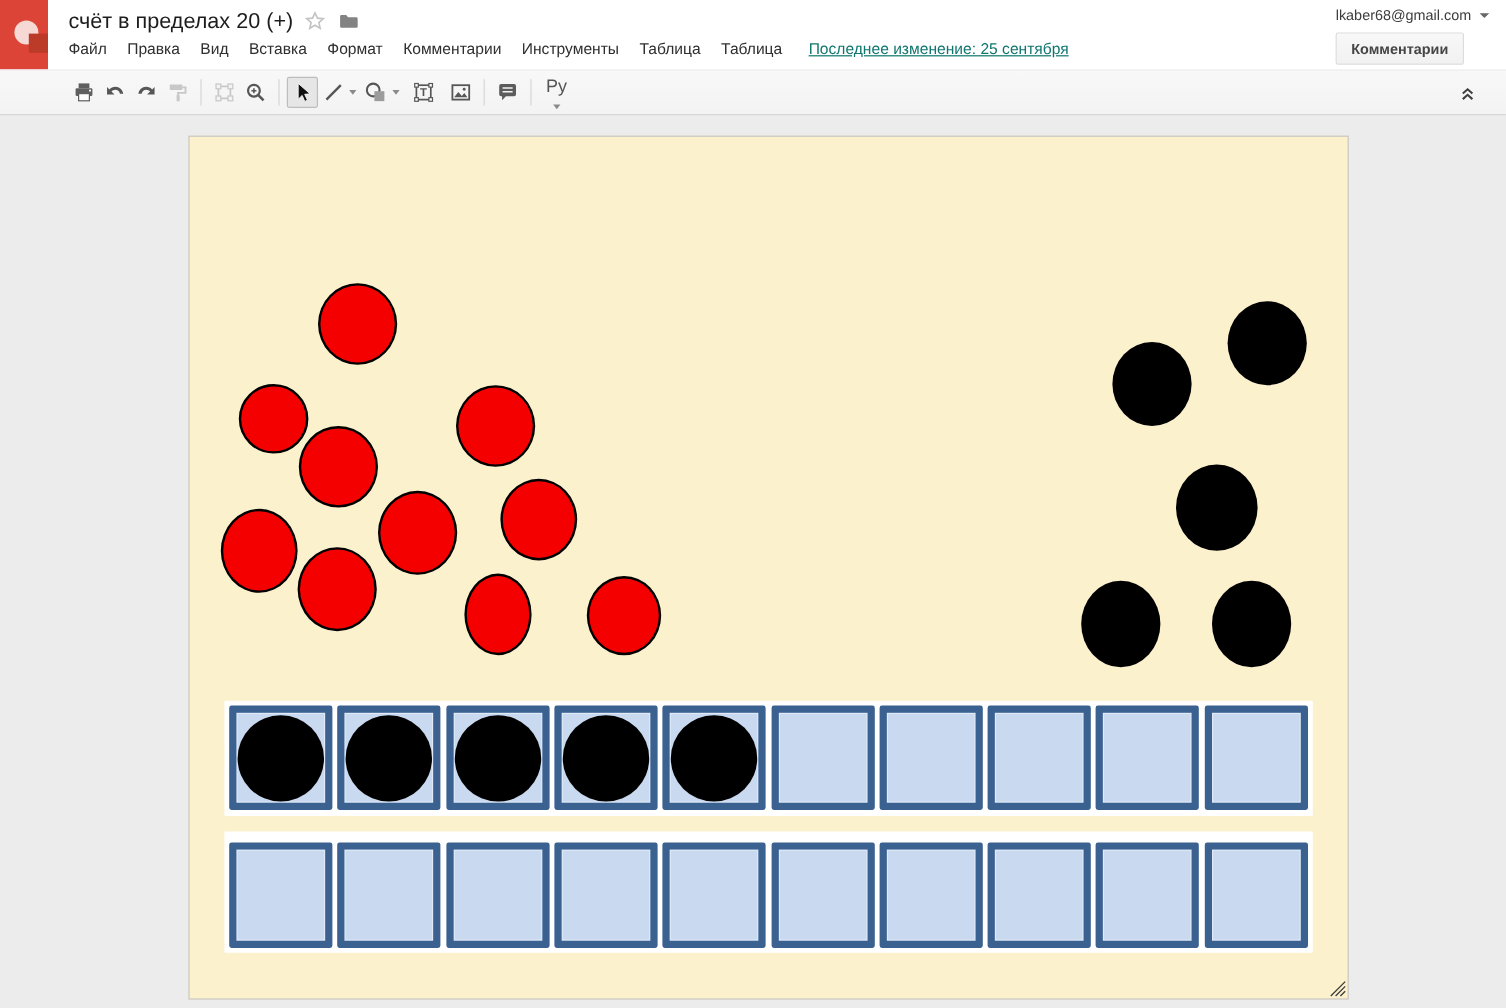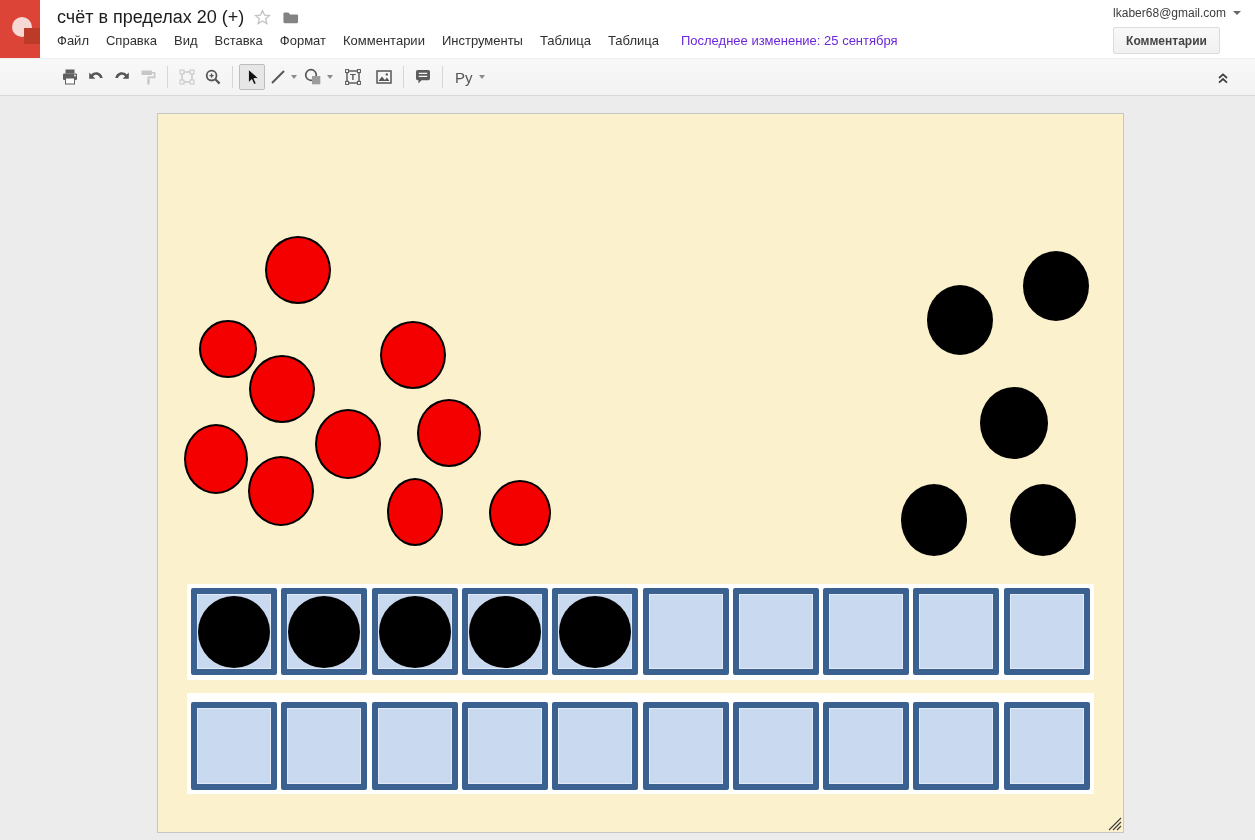--- a/index.html
+++ b/index.html
@@ -8,37 +8,37 @@
   .app { position:relative; width:1255px; height:840px; }
 
   
   .header { position:absolute; left:0; top:0; width:1255px; height:58px; background:#fff; }
   .logo { position:absolute; left:0; top:0; width:40px; height:58px; cursor:pointer; }
   .header-left { position:absolute; left:57px; top:7px; }
   .title-row { display:flex; align-items:center; gap:9px;text-align:right; }
   .doc-title { font-size:18px; color:#1d1d1d; white-space:nowrap; cursor:text; }
   .menu-row { margin-top:5px; display:flex; align-items:center; font-size:13px; color:#2f2f2f; }
   .menu-item { margin-right:17px; cursor:pointer; white-space:nowrap; }
-  .last-edited { color:#6d28d9; margin-left:5px; white-space:nowrap; cursor:pointer; }
+  .last-edited { color:#0f766e; margin-left:5px; white-space:nowrap; cursor:pointer;text-decoration:underline; }
   .header-right { position:absolute; right:14px; top:6px; }
   .account-row { display:flex; align-items:center; justify-content:flex-end; gap:7px; font-size:12px; color:#3c3c3c; cursor:pointer; }
   .actions-row { margin-top:7px; display:flex; gap:7px; }
   .btn { height:27px; border-radius:2px; font-family:"Liberation Sans",sans-serif; font-size:12px; font-weight:bold; padding:0 12px; cursor:pointer; display:flex; align-items:center; }
   .btn-gray { background:linear-gradient(#f8f8f8,#f1f1f1); border:1px solid #dcdcdc; color:#454545; }
   .btn-blue { background:linear-gradient(#4d90fe,#4787ed); border:1px solid #3079ed; color:#fff; gap:7px; }
   .caret { width:0; height:0; border-left:4px solid transparent; border-right:4px solid transparent; border-top:4px solid #666; display:inline-block; }
   .caret.small { border-left-width:3px; border-right-width:3px; border-top-width:4px; border-top-color:#8a8a8a; }
 
   
   .toolbar { position:absolute; left:0; top:58px; width:1255px; height:38px; background:linear-gradient(#f8f8f8,#f3f3f3); border-top:1px solid #efefef; border-bottom:1px solid #d8d8d8; display:flex; align-items:center; padding-left:57px; }
   .tbtn { width:26px; height:26px; display:flex; align-items:center; justify-content:center; border-radius:2px; cursor:pointer; flex:0 0 auto; }
   .tbtn.pressed { background:#e6e6e6; border:1px solid #bdbdbd; }
   .tbtn.wcaret { width:auto; padding:0 3px; gap:3px; }
   .tsep { width:1px; height:22px; background:#d6d6d6; margin:0 6px; flex:0 0 auto; }
-  .lang-tool { display:flex; align-items:center; gap:6px; padding:0 6px; height:26px; font-size:15px; color:#555; cursor:pointer; border-radius:2px; }
+  .lang-tool { display:flex; align-items:center; gap:6px; padding:0 6px; height:26px; font-size:15px; color:#555; cursor:pointer; border-radius:2px;flex-direction:column; }
   .collapse-btn { position:absolute; right:18px; top:6px; width:28px; height:26px; display:flex; align-items:center; justify-content:center; cursor:pointer; border-radius:2px; }
 
   
   .workspace { position:absolute; left:0; top:97px; width:1255px; height:743px; background:#ececec; }
   .canvas { position:absolute; background:#fcf1cd; border:1px solid #c6c6c6; }
   .ellipse { position:absolute; border-radius:50%; }
   .ellipse.red { border:2px solid #000; }
   .strip { position:absolute; background:#ffffff; border-radius:1px; }
   .cell { position:absolute; background:#c9d9ef; border:6px solid #3a6190; border-radius:2px; box-shadow:inset 0 0 0 1px rgba(255,255,255,0.45); }
   .dot { position:absolute; background:#000; border-radius:50%; }
@@ -63,21 +63,21 @@
         <span class="doc-title">счёт в пределах 20 (+)</span>
         <svg width="19" height="19" viewBox="0 0 20 20" style="cursor:pointer">
           <path d="M10 2.8 l2.2 4.7 5.1 .5 -3.9 3.4 1.2 5 -4.6-2.7 -4.6 2.7 1.2-5 -3.9-3.4 5.1-.5z" fill="none" stroke="#c3c3c3" stroke-width="1.4"></path>
         </svg>
         <svg width="19" height="17" viewBox="0 0 20 18" style="cursor:pointer">
           <path d="M2.5 5 a1.2 1.2 0 0 1 1.2-1.2 h4.2 l1.6 2 h7.3 a1.2 1.2 0 0 1 1.2 1.2 v6.8 a1.2 1.2 0 0 1-1.2 1.2 H3.7 a1.2 1.2 0 0 1-1.2-1.2 z" fill="#838383"></path>
         </svg>
       </div>
       <div class="menu-row">
         <span class="menu-item">Файл</span>
-        <span class="menu-item">Справка</span>
+        <span class="menu-item">Правка</span>
         <span class="menu-item">Вид</span>
         <span class="menu-item">Вставка</span>
         <span class="menu-item">Формат</span>
         <span class="menu-item">Комментарии</span>
         <span class="menu-item">Инструменты</span>
         <span class="menu-item">Таблица</span>
         <span class="menu-item">Таблица</span>
         <span class="last-edited">Последнее изменение: 25 сентября</span>
       </div>
     </div>

